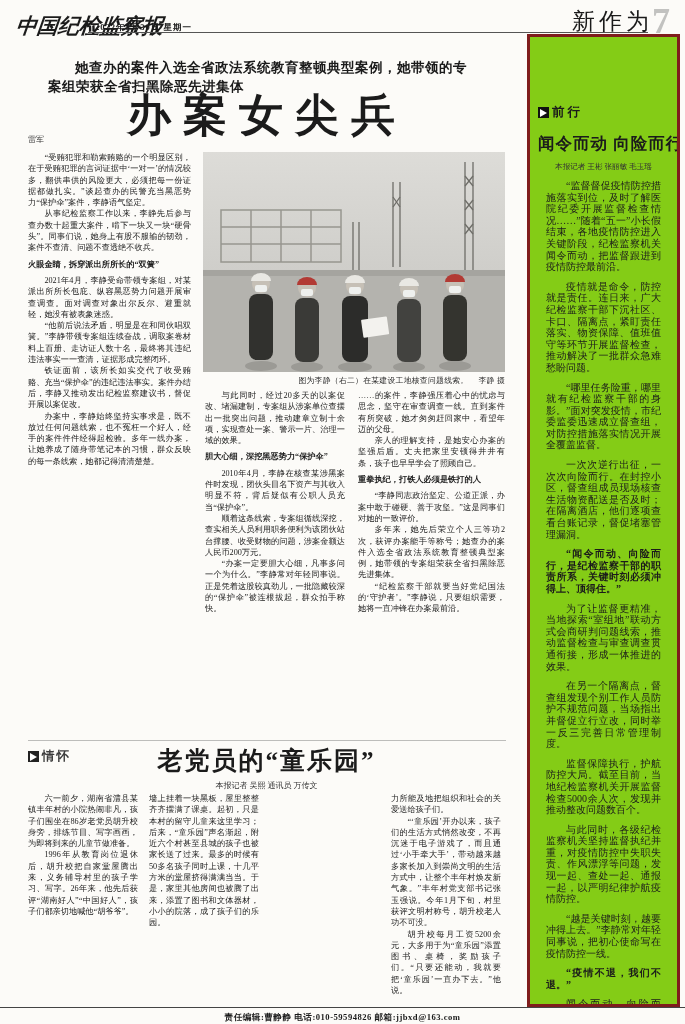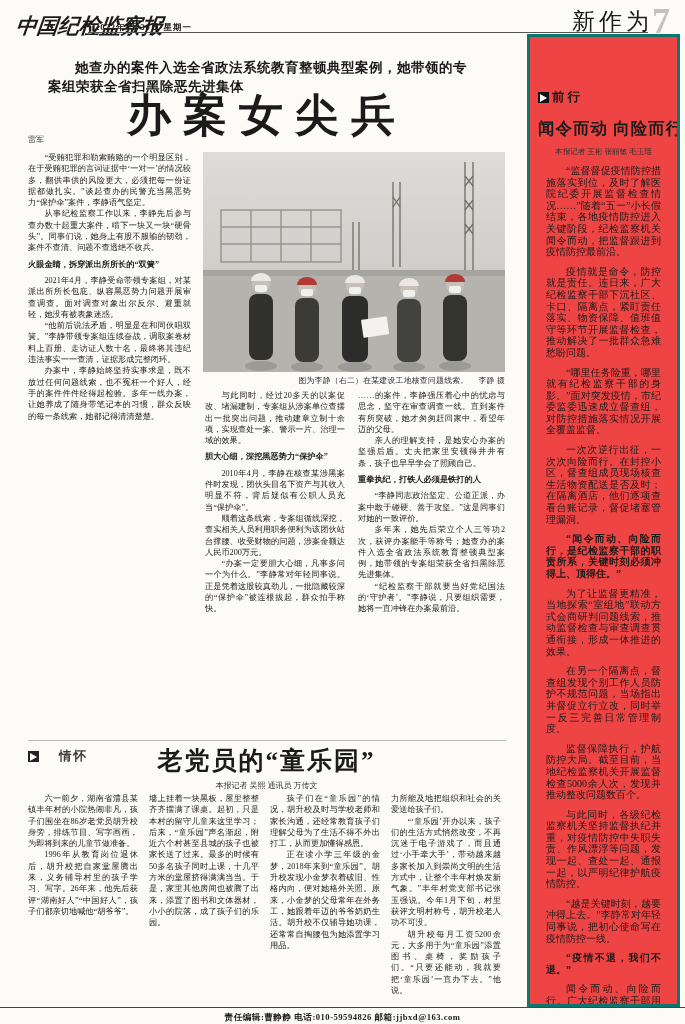--- a/index.html
+++ b/index.html
@@ -27,35 +27,35 @@
   #col1{left:28px;top:152px;width:163px;height:588px;}
   #col2{left:205px;top:390px;width:140px;height:348px;}
   #col3{left:358px;top:390px;width:147px;height:348px;}
   .photo{position:absolute;left:203px;top:152px;width:302px;height:220px;background:#cfcecb;}
   .caption{position:absolute;left:203px;top:375px;width:302px;font-size:7.8px;color:#2a2a2a;
            text-align:right;letter-spacing:.3px;}
   .caption .credit{margin-left:10px;}
   
   .divider{position:absolute;left:28px;top:740px;width:478px;height:1px;background:#bdbdbb;}
   .col-label{position:absolute;font-size:12.5px;font-weight:800;color:#3c3c3c;letter-spacing:2px;
-             display:flex;align-items:center;gap:20px;}
+             display:flex;align-items:center;gap:3px;}
   .col-label .sq{width:11px;height:11px;background:#222;display:inline-block;position:relative;}
   .col-label .sq::after{content:"";position:absolute;left:2px;top:2px;border-left:7px solid #fff;
              border-top:4px solid transparent;border-bottom:4px solid transparent;}
   #family-label{left:28px;top:748px;}
   .family-title{position:absolute;left:28px;top:744px;width:477px;text-align:center;
                 font-size:25px;font-weight:900;letter-spacing:2px;}
   .family-byline{position:absolute;left:28px;top:780px;width:477px;text-align:center;font-size:8px;color:#333;}
   #fcol1{left:28px;top:793px;width:110px;height:207px;}
   #fcol2{left:149px;top:793px;width:110px;height:207px;}
   #fcol3{left:270px;top:793px;width:110px;height:207px;}
   #fcol4{left:391px;top:793px;width:110px;height:207px;}
   
   .red-frame{position:absolute;left:527px;top:34px;width:153px;height:973px;box-sizing:border-box;
-             border:3px solid #0f766e;background:#ef4444;padding:0 8px;overflow:hidden;}
+             border:3px solid #7f1d1d;background:#84cc16;padding:15px 8px;overflow:hidden;}
   .fw-label{margin-top:52px;font-size:12.5px;font-weight:800;letter-spacing:3px;
             display:flex;align-items:center;gap:3px;}
   .fw-label .sq{width:11px;height:11px;background:#111;display:inline-block;position:relative;}
   .fw-label .sq::after{content:"";position:absolute;left:2px;top:2px;border-left:7px solid #fff;
             border-top:4px solid transparent;border-bottom:4px solid transparent;}
   .fw-title{margin-top:12px;font-size:16.5px;font-weight:900;letter-spacing:1px;text-align:center;white-space:nowrap;}
   .fw-byline{margin-top:7px;font-size:7.6px;text-align:center;color:#333;}
   .fw-body{margin-top:8px;}
   .fw-body p{margin:8px;font-size:10px;line-height:11.6px;text-align:justify;text-indent:2em;}
   .fw-body p.bold{font-weight:bold;}
@@ -78,20 +78,21 @@
   <div class="kicker">她查办的案件入选全省政法系统教育整顿典型案例，她带领的专案组荣获全省扫黑除恶先进集体</div>
   <div class="main-title">办案女尖兵</div>
   <div class="main-byline">雷军</div>
 
   <div class="colbox" id="col1">
     <p>“受贿犯罪和勒索贿赂的一个明显区别，在于受贿犯罪的言词证据中‘一对一’的情况较多，翻供串供的风险更大，必须把每一份证据都做扎实。”谈起查办的民警充当黑恶势力“保护伞”案件，李静语气坚定。</p>
     <p>从事纪检监察工作以来，李静先后参与查办数十起重大案件，啃下一块又一块“硬骨头”。同事们说，她身上有股不服输的韧劲，案件不查清、问题不查透绝不收兵。</p>
     <p class="subhead">火眼金睛，拆穿派出所所长的“双簧”</p>
     <p>2021年4月，李静受命带领专案组，对某派出所所长包庇、纵容黑恶势力问题开展审查调查。面对调查对象出尔反尔、避重就轻，她没有被表象迷惑。</p>
     <p>“他前后说法矛盾，明显是在和同伙唱双簧。”李静带领专案组连续奋战，调取案卷材料上百册、走访证人数十名，最终将其违纪违法事实一一查清，证据形成完整闭环。</p>
+    <p>铁证面前，该所长如实交代了收受贿赂、充当“保护伞”的违纪违法事实。案件办结后，李静又推动发出纪检监察建议书，督促开展以案促改。</p>
     <p>办案中，李静始终坚持实事求是，既不放过任何问题线索，也不冤枉一个好人，经手的案件件件经得起检验。多年一线办案，让她养成了随身带笔记本的习惯，群众反映的每一条线索，她都记得清清楚楚。</p>
   </div>
 
   <svg class="photo" viewBox="0 0 302 220" preserveAspectRatio="none">
     <defs>
       <linearGradient id="sky" x1="0" y1="0" x2="0" y2="1">
         <stop offset="0" stop-color="#dddcd8"></stop>
           <stop offset="1" stop-color="#c3c2be"></stop>
       </linearGradient>
     </defs>
@@ -188,24 +189,20 @@
   </div>
   <div class="family-title">老党员的“童乐园”</div>
   <div class="family-byline">本报记者 吴熙 通讯员 万传文</div>
 
   <div class="colbox" id="fcol1">
     <p>六一前夕，湖南省澧县某镇丰年村的小院热闹非凡，孩子们围坐在86岁老党员胡升校身旁，排练节目、写字画画，为即将到来的儿童节做准备。</p>
     <p>1996年从教育岗位退休后，胡升校把自家堂屋腾出来，义务辅导村里的孩子学习、写字。26年来，他先后获评“湖南好人”“中国好人”，孩子们都亲切地喊他“胡爷爷”。</p>
   </div>
   <div class="colbox" id="fcol2">
     <p class="noind">墙上挂着一块黑板，屋里整整齐齐摆满了课桌。起初，只是本村的留守儿童来这里学习；后来，“童乐园”声名渐起，附近六个村甚至县城的孩子也被家长送了过来。最多的时候有50多名孩子同时上课，十几平方米的堂屋挤得满满当当。于是，家里其他房间也被腾了出来，添置了图书和文体器材，小小的院落，成了孩子们的乐园。</p>
-  </div>
-  <div class="colbox" id="fcol3">
-    <p>孩子们在“童乐园”的情况，胡升校及时与学校老师和家长沟通，还经常教育孩子们理解父母为了生活不得不外出打工，从而更加懂得感恩。</p>
-    <p>正在读小学三年级的金梦，2018年来到“童乐园”。胡升校发现小金梦衣着破旧、性格内向，便对她格外关照。原来，小金梦的父母常年在外务工，她跟着年迈的爷爷奶奶生活。胡升校不仅辅导她功课，还常常自掏腰包为她添置学习用品。</p>
   </div>
   <div class="colbox" id="fcol4">
     <p class="noind">力所能及地把组织和社会的关爱送给孩子们。</p>
     <p>“‘童乐园’开办以来，孩子们的生活方式悄然改变，不再沉迷于电子游戏了，而且通过‘小手牵大手’，带动越来越多家长加入到崇尚文明的生活方式中，让整个丰年村焕发新气象。”丰年村党支部书记张玉强说。今年1月下旬，村里获评文明村称号，胡升校老人功不可没。</p>
     <p>胡升校每月工资5200余元，大多用于为“童乐园”添置图书、桌椅，奖励孩子们。“只要还能动，我就要把‘童乐园’一直办下去。”他说。</p>
   </div>
 
   <div class="red-frame">
     <div class="fw-label">
       <span class="sq"></span>

